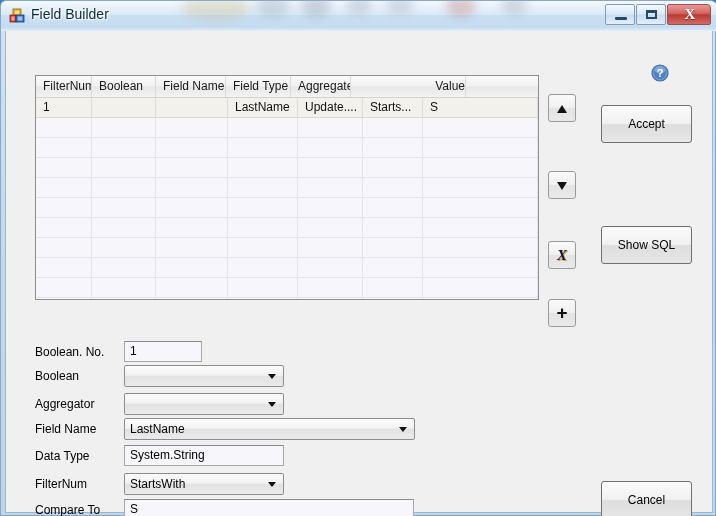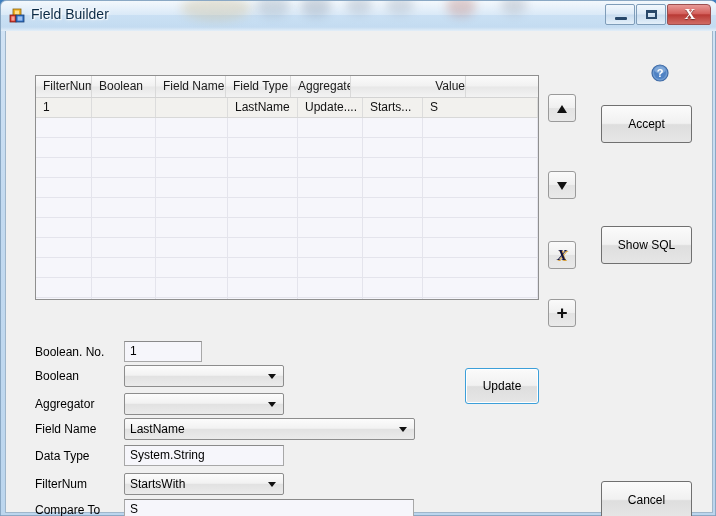--- a/index.html
+++ b/index.html
@@ -468,21 +468,20 @@
     </div>
     <div class="sidebtn" id="sb-del">
       <div class="glyph-x">X</div>
     </div>
     <div class="sidebtn" id="sb-add">
       <div class="glyph-plus">+</div>
     </div>
 
     <div class="pushbtn" id="btn-accept">Accept</div>
     <div class="pushbtn" id="btn-showsql">Show SQL</div>
-    <div class="pushbtn" id="btn-update">Update</div>
     <div class="pushbtn" id="btn-cancel">Cancel</div>
 
     <div id="fieldzone">
         <div class="flabel" style="top: 314px;">Boolean. No.</div>
         <div class="ftext" style="top: 310px; width: 78px;">1</div>
         <div class="flabel" style="top: 338px;">Boolean</div>
         <div class="fcombo" style="top: 334px; width: 160px;">
           <div class="cval"></div>
           <div class="carrow"></div>
         </div>

